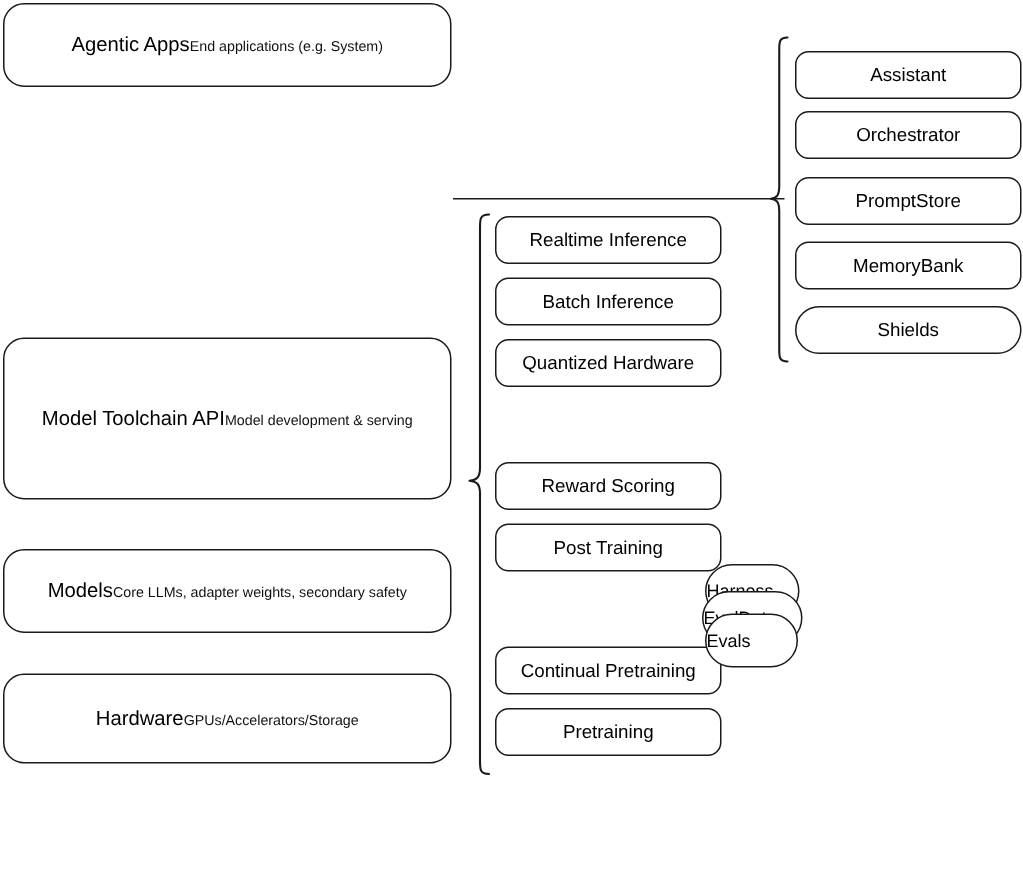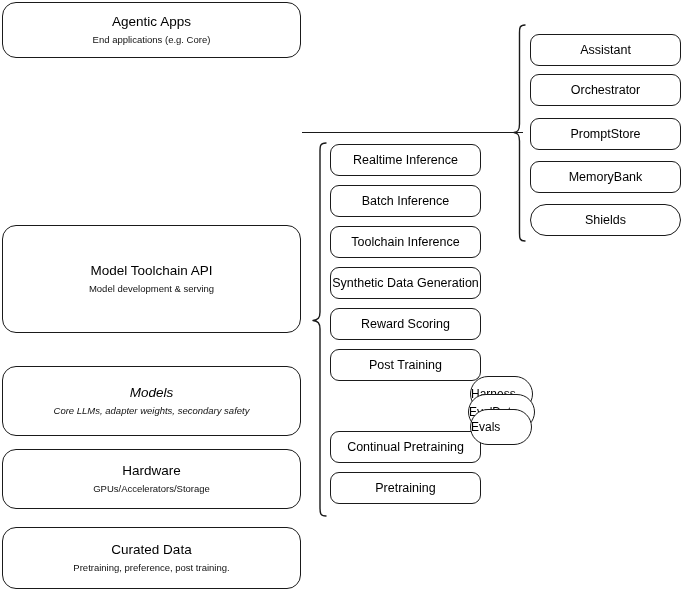--- a/index.html
+++ b/index.html
@@ -22,21 +22,21 @@
   }
 
   
   .node {
     position: absolute;
     box-sizing: border-box;
     border: 1.3px solid #1a1a1a;
     border-radius: 12px;
     background: #ffffff;
     display: flex;
-    flex-direction: column;
+    flex-direction: row;
     align-items: center;
     justify-content: center;
     text-align: center;
     padding: 2px 6px;
   }
   .node .title {
     font-size: 13.5px;
     line-height: 16px;
     color: #000;
     white-space: nowrap;
@@ -106,43 +106,39 @@
     stroke-linejoin: round;
   }
 </style>
 </head>
 <body>
 
 <div id="canvas">
 
   <div class="node layer" style="top:2px; height:56px;">
     <div class="title">Agentic Apps</div>
-    <div class="subtitle">End applications (e.g. Core)</div>
+    <div class="subtitle">End applications (e.g. System)</div>
   </div>
 
 
   <div class="node layer" style="top:225px; height:108px;">
     <div class="title">Model Toolchain API</div>
     <div class="subtitle">Model development &amp; serving</div>
   </div>
 
-  <div class="node layer" style="top:366px; height:70px;font-style:italic;">
+  <div class="node layer" style="top:366px; height:56px;">
     <div class="title">Models</div>
     <div class="subtitle">Core LLMs, adapter weights, secondary safety</div>
   </div>
 
   <div class="node layer" style="top:449px; height:60px;">
     <div class="title">Hardware</div>
     <div class="subtitle">GPUs/Accelerators/Storage</div>
   </div>
 
-  <div class="node layer" style="top:527px; height:62px;">
-    <div class="title">Curated Data</div>
-    <div class="subtitle">Pretraining, preference, post training.</div>
-  </div>
 
   <div class="connector" style="left:302px; top:132px; width:221px;"></div>
 
   <svg class="brace" style="left:513px; top:24px;" width="14" height="218" viewBox="0 0 14 218">
     <path d="M12 1 C6.5 1 6.5 4 6.5 9 L6.5 100 C6.5 106 5 108 1 108.5 C5 109 6.5 111 6.5 117 L6.5 209 C6.5 214 6.5 217 12 217"></path>
   </svg>
 
   <div class="node pill right-pill" style="top:74px;">
     <div class="title">Orchestrator</div>
   </div>
@@ -163,24 +159,21 @@
     <path d="M14 1 C8 1 8 4 8 10 L8 170 C8 176 6 178 1 178.5 C6 179 8 181 8 187 L8 365 C8 371 8 374 14 374"></path>
   </svg>
 
   <div class="node pill mid-pill" style="top:185px;">
     <div class="title">Batch Inference</div>
   </div>
   <div class="node pill mid-pill" style="top:144px;">
     <div class="title">Realtime Inference</div>
   </div>
   <div class="node pill mid-pill" style="top:226px;">
-    <div class="title">Toolchain Inference</div>
-  </div>
-  <div class="node pill mid-pill" style="top:267px;">
-    <div class="title">Synthetic Data Generation</div>
+    <div class="title">Quantized Hardware</div>
   </div>
   <div class="node pill mid-pill" style="top:308px;">
     <div class="title">Reward Scoring</div>
   </div>
   <div class="node pill mid-pill" style="top:349px;">
     <div class="title">Post Training</div>
   </div>
   <div class="node pill mid-pill" style="top:431px;">
     <div class="title">Continual Pretraining</div>
   </div>

